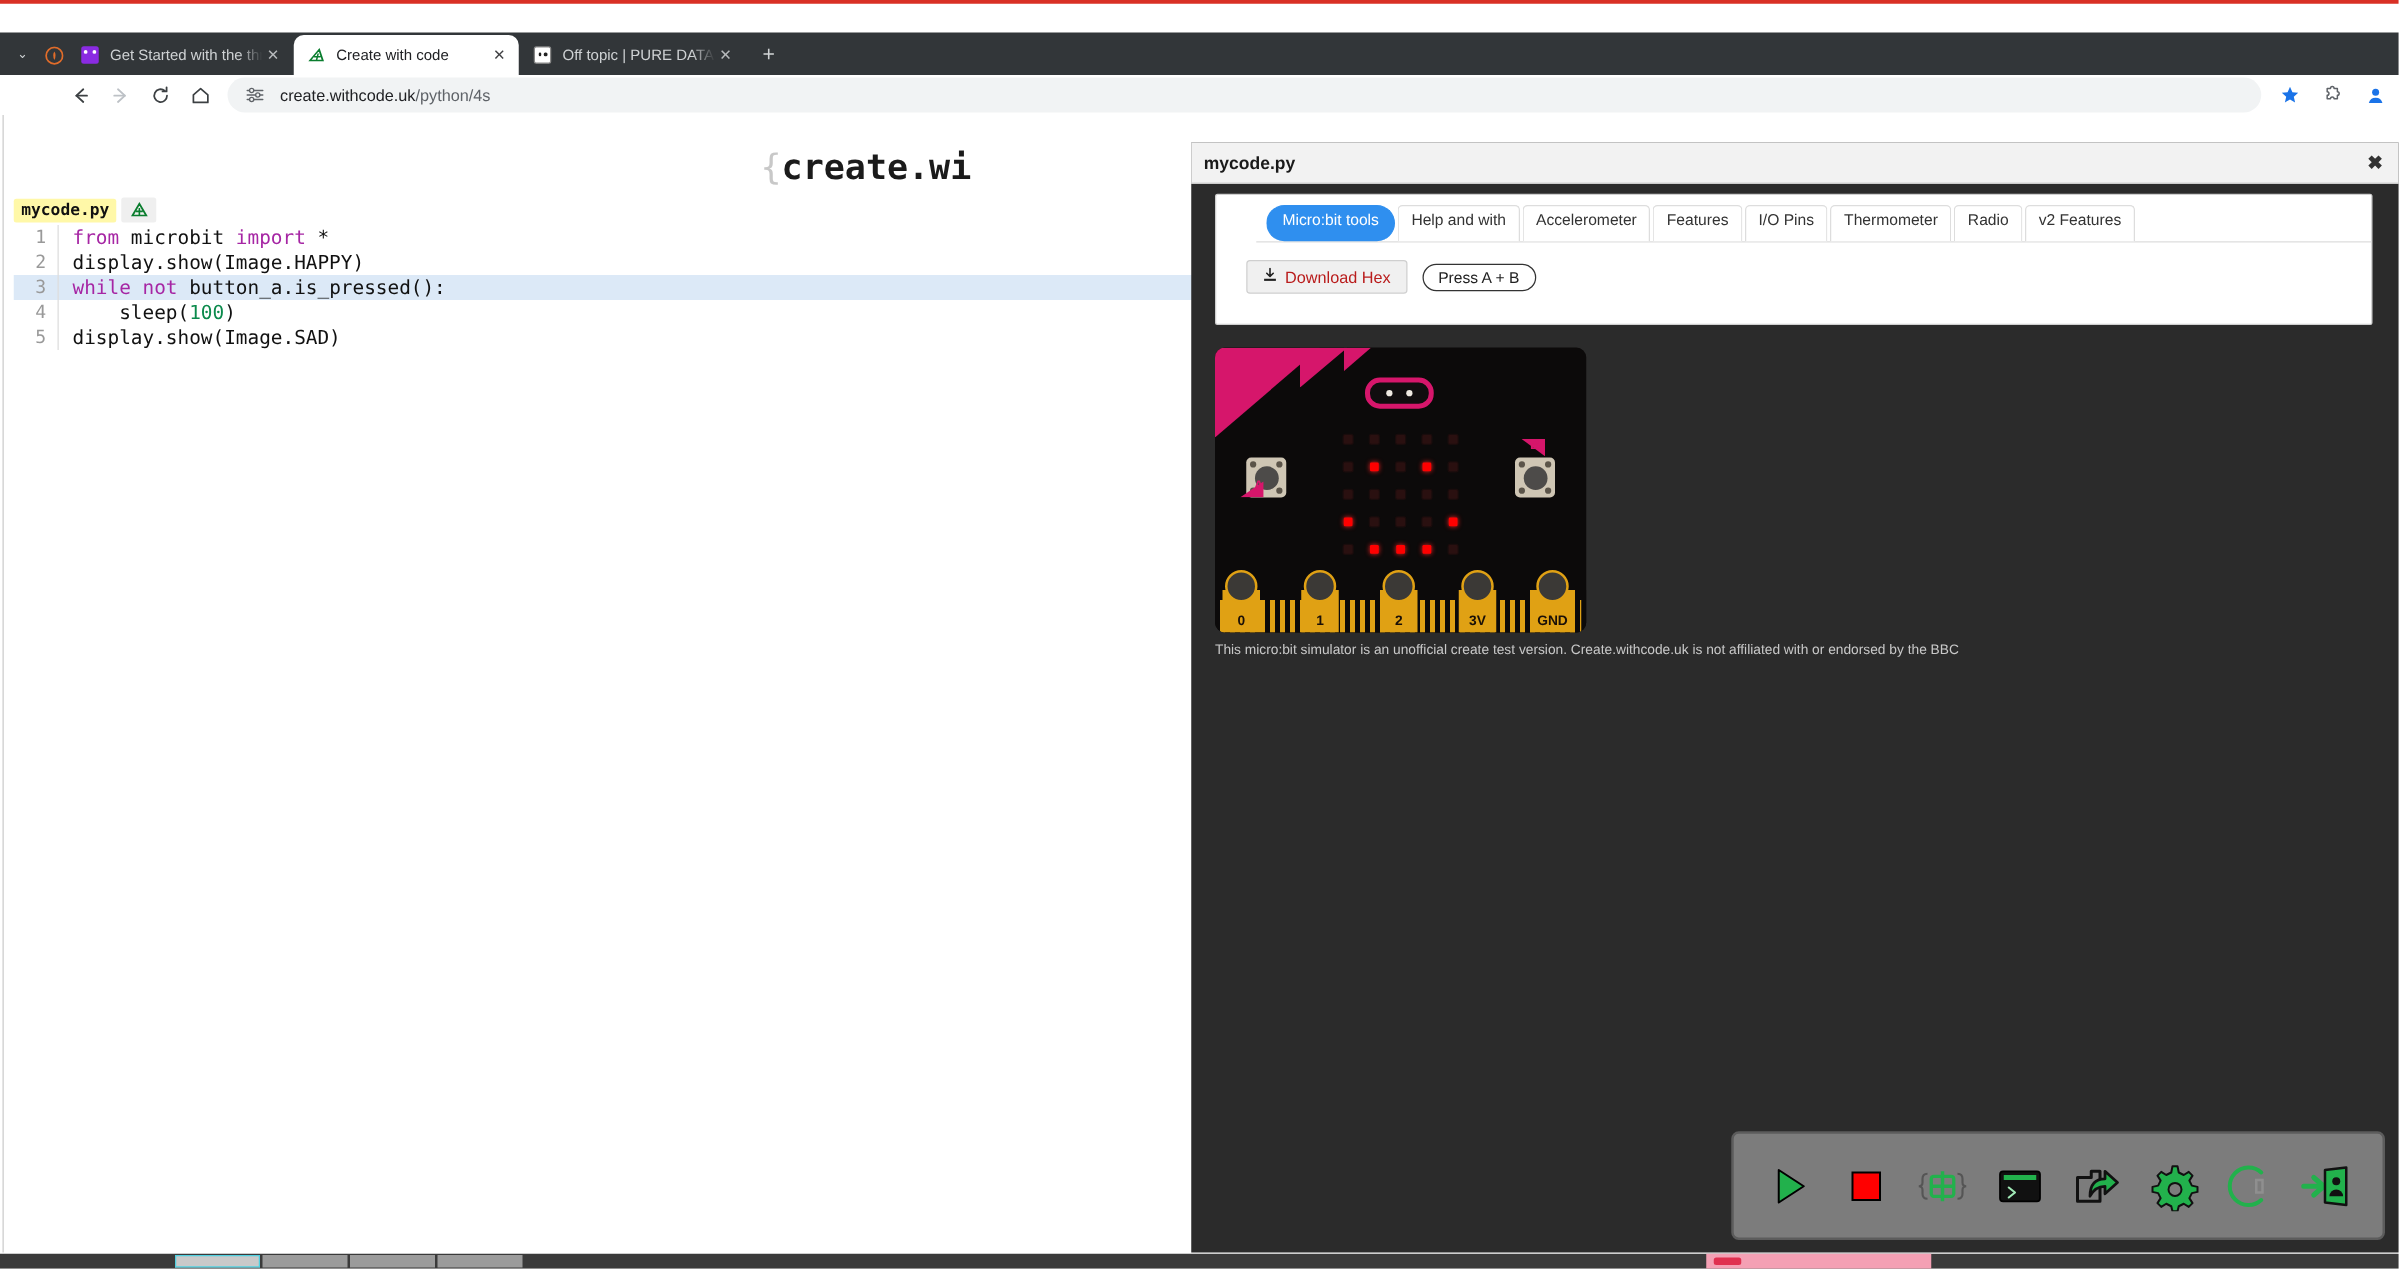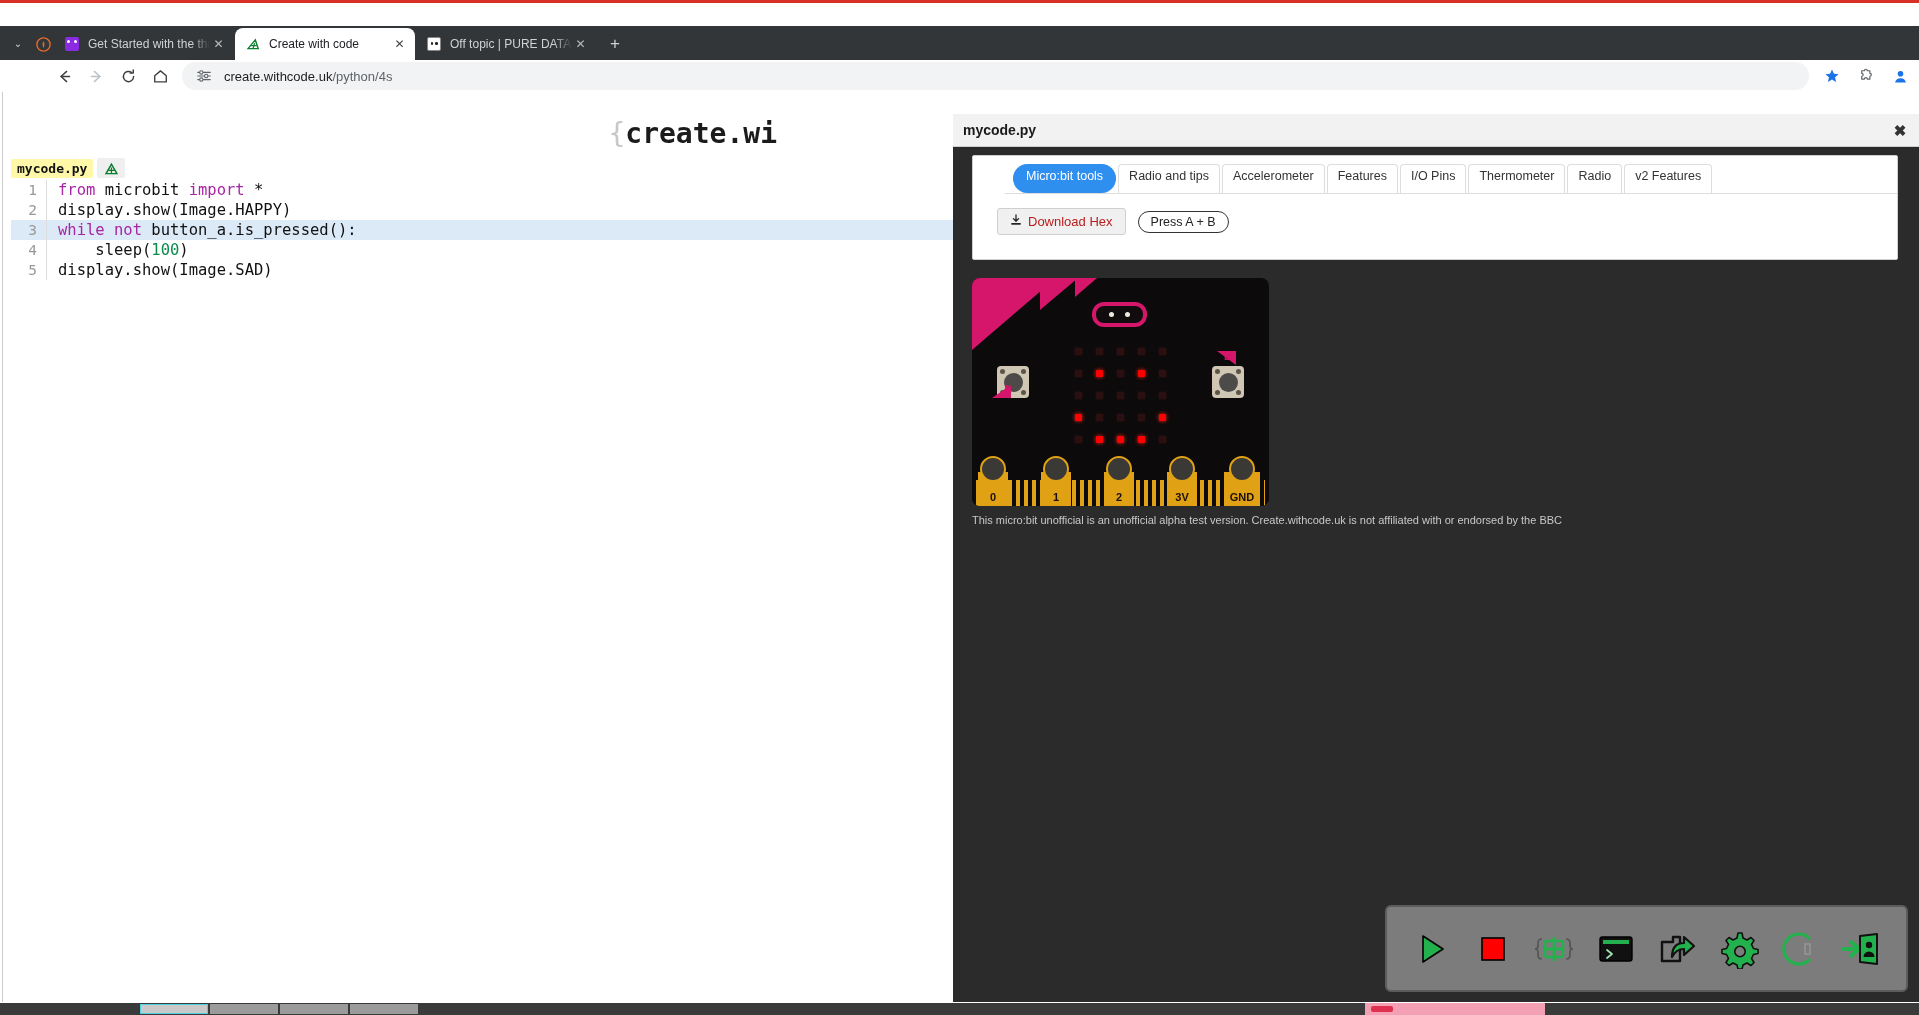--- a/index.html
+++ b/index.html
@@ -416,21 +416,21 @@
 
   <div class="sim-panel">
     <div class="sim-head">
       <span class="sim-title">mycode.py</span>
       <span class="sim-close">✖</span>
     </div>
 
     <div class="sim-toolbox">
       <div class="tabs-row">
         <div class="ntab active">Micro:bit tools</div>
-        <div class="ntab">Radio and tips</div>
+        <div class="ntab">Help and with</div>
         <div class="ntab">Accelerometer</div>
         <div class="ntab">Features</div>
         <div class="ntab">I/O Pins</div>
         <div class="ntab">Thermometer</div>
         <div class="ntab">Radio</div>
         <div class="ntab">v2 Features</div>
       </div>
       <div class="tool-row">
         <div class="btn-grey">
           <span class="dl-arrow">
@@ -571,21 +571,21 @@
               <span>3V</span>
             </div>
           <div class="bigpin" style="left:252px;width:36px;">
               <span class="hole"></span>
               <span>GND</span>
             </div>
         </div>
       </div>
     </div>
 
-    <div class="disclaimer" style="left:19px; top:400px;">This micro:bit unofficial is an unofficial alpha test version. Create.withcode.uk is not affiliated with or endorsed by the BBC</div>
+    <div class="disclaimer" style="left:19px; top:400px;">This micro:bit simulator is an unofficial create test version. Create.withcode.uk is not affiliated with or endorsed by the BBC</div>
 
     <div class="green-toolbar" style="left:432px; top:791px;">
       <div class="gt-btn">
         <svg width="40" height="40" viewBox="0 0 40 40">
             <path d="M11 7 L31 20 L11 33 Z" fill="#22b14c" stroke="#000" stroke-width="1.6" stroke-linejoin="round"></path>
           </svg>
       </div>
       <div class="gt-btn">
         <svg width="40" height="40" viewBox="0 0 40 40">
             <rect x="9" y="9" width="22" height="22" fill="#ff0000" stroke="#000" stroke-width="1.6"></rect>

